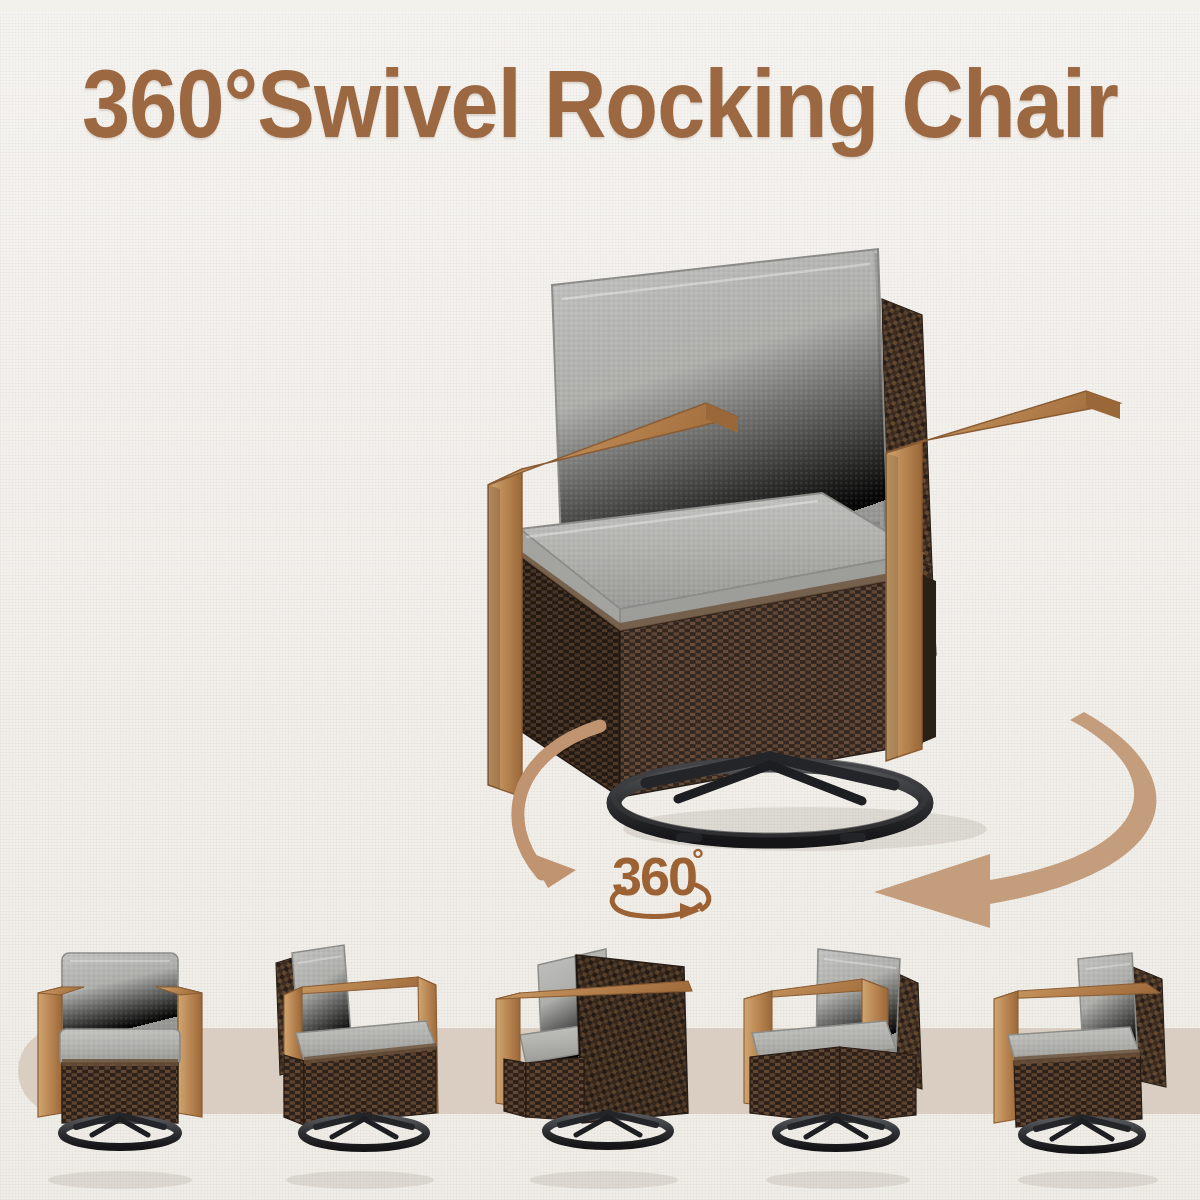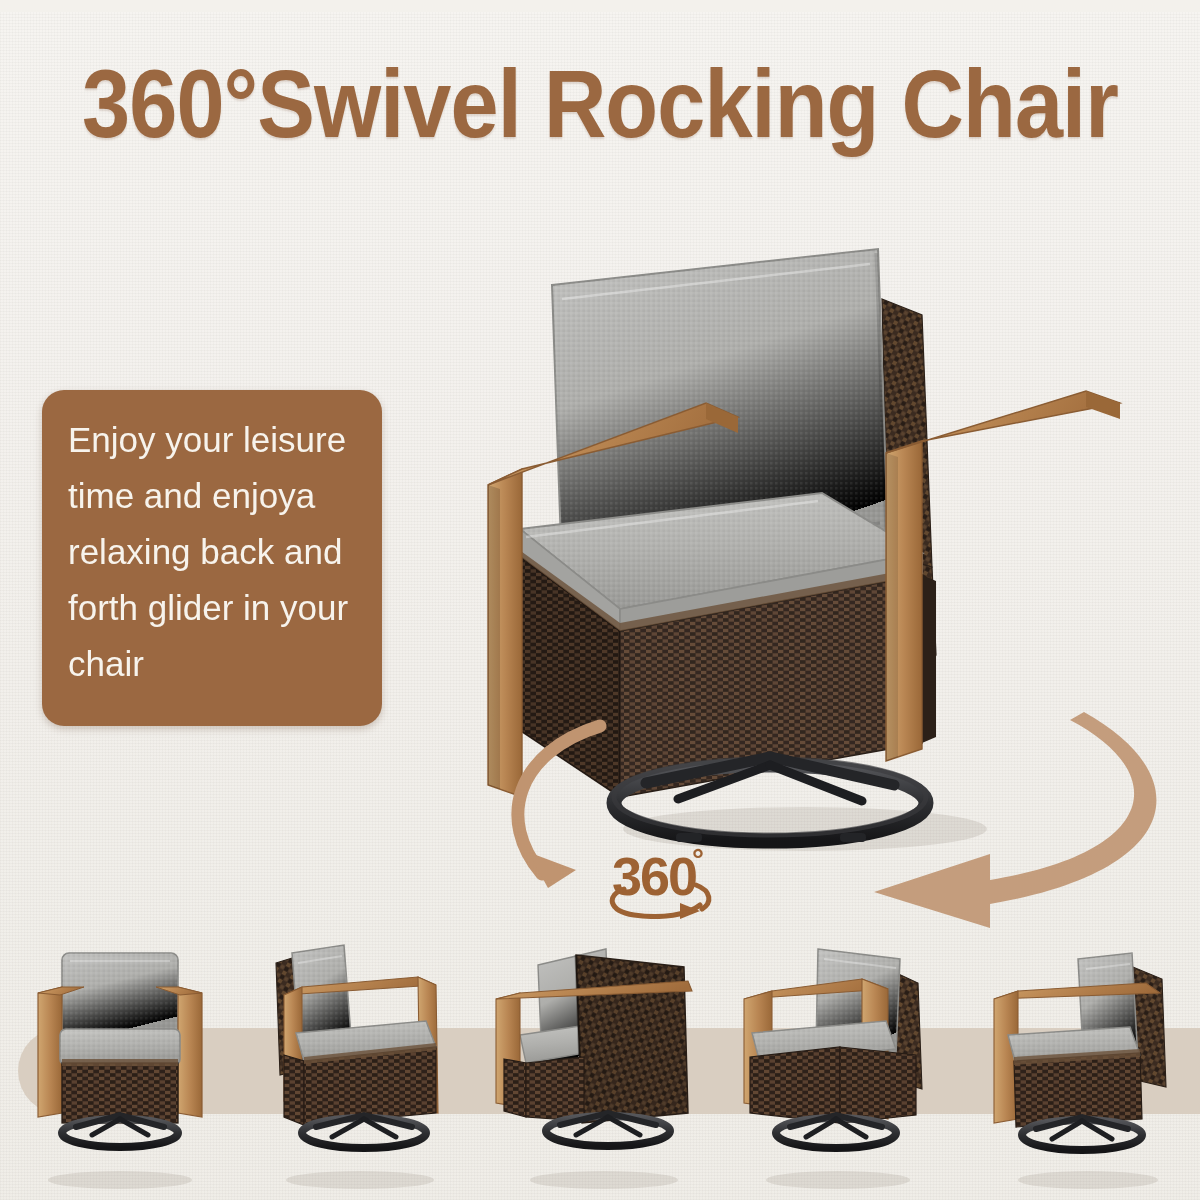--- a/index.html
+++ b/index.html
@@ -217,23 +217,20 @@
   <div id="badge">
     <span class="num">360</span>
     <span class="deg">°</span>
     <svg viewBox="0 0 130 74" width="130" height="74" style="position:absolute;left:0;top:0">
       <path d="M28,44 C10,50 12,66 38,70 C66,74 92,70 104,60" fill="none" stroke="#9d6233" stroke-width="5" stroke-linecap="round"></path>
       <path d="M84,58 L104,66 L84,74 Z" fill="#9d6233"></path>
       <path d="M100,40 C116,46 116,58 106,64" fill="none" stroke="#9d6233" stroke-width="5" stroke-linecap="round"></path>
     </svg>
   </div>
 
-  <div id="callout">
-    <p>Enjoy your leisure time and enjoya relaxing back and forth glider in your chair</p>
-  </div>
 
   <div id="band"></div>
 
   <div id="thumbs">
 
     <div class="thumb">
       <svg viewBox="0 0 240 275" width="240" height="275">
         <ellipse cx="120" cy="243" rx="72" ry="9" fill="rgba(90,75,60,.12)"></ellipse>
 
         <rect x="62" y="16" width="116" height="82" rx="7" fill="url(#cush)" stroke="#8b8b88" stroke-width="1.6"></rect>

